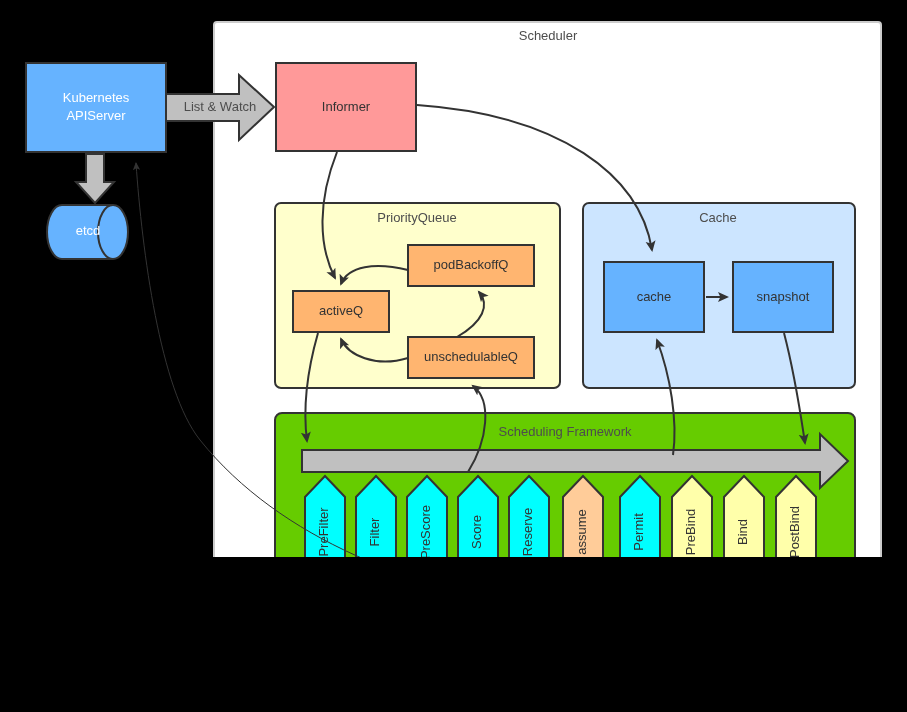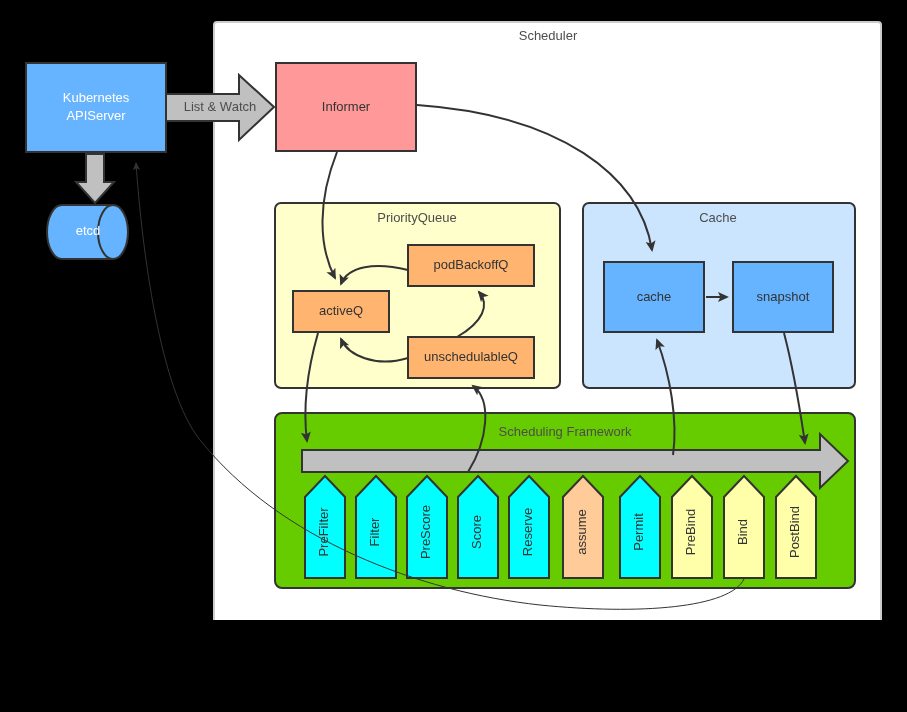--- a/index.html
+++ b/index.html
@@ -4,21 +4,21 @@
 <title>Kubernetes Scheduler Architecture</title>
 <style>
   html, body {
     margin: 0;
     padding: 0;
     background: #000000;
   }
   #canvas {
     position: relative;
     width: 907px;
-    height: 620px;
+    height: 557px;
     background: #000000;
     overflow: hidden;
     font-family: "Liberation Sans", sans-serif;
   }
   #diagram-svg {
     position: absolute;
     left: 0;
     top: 0;
     width: 907px;
     height: 712px;

